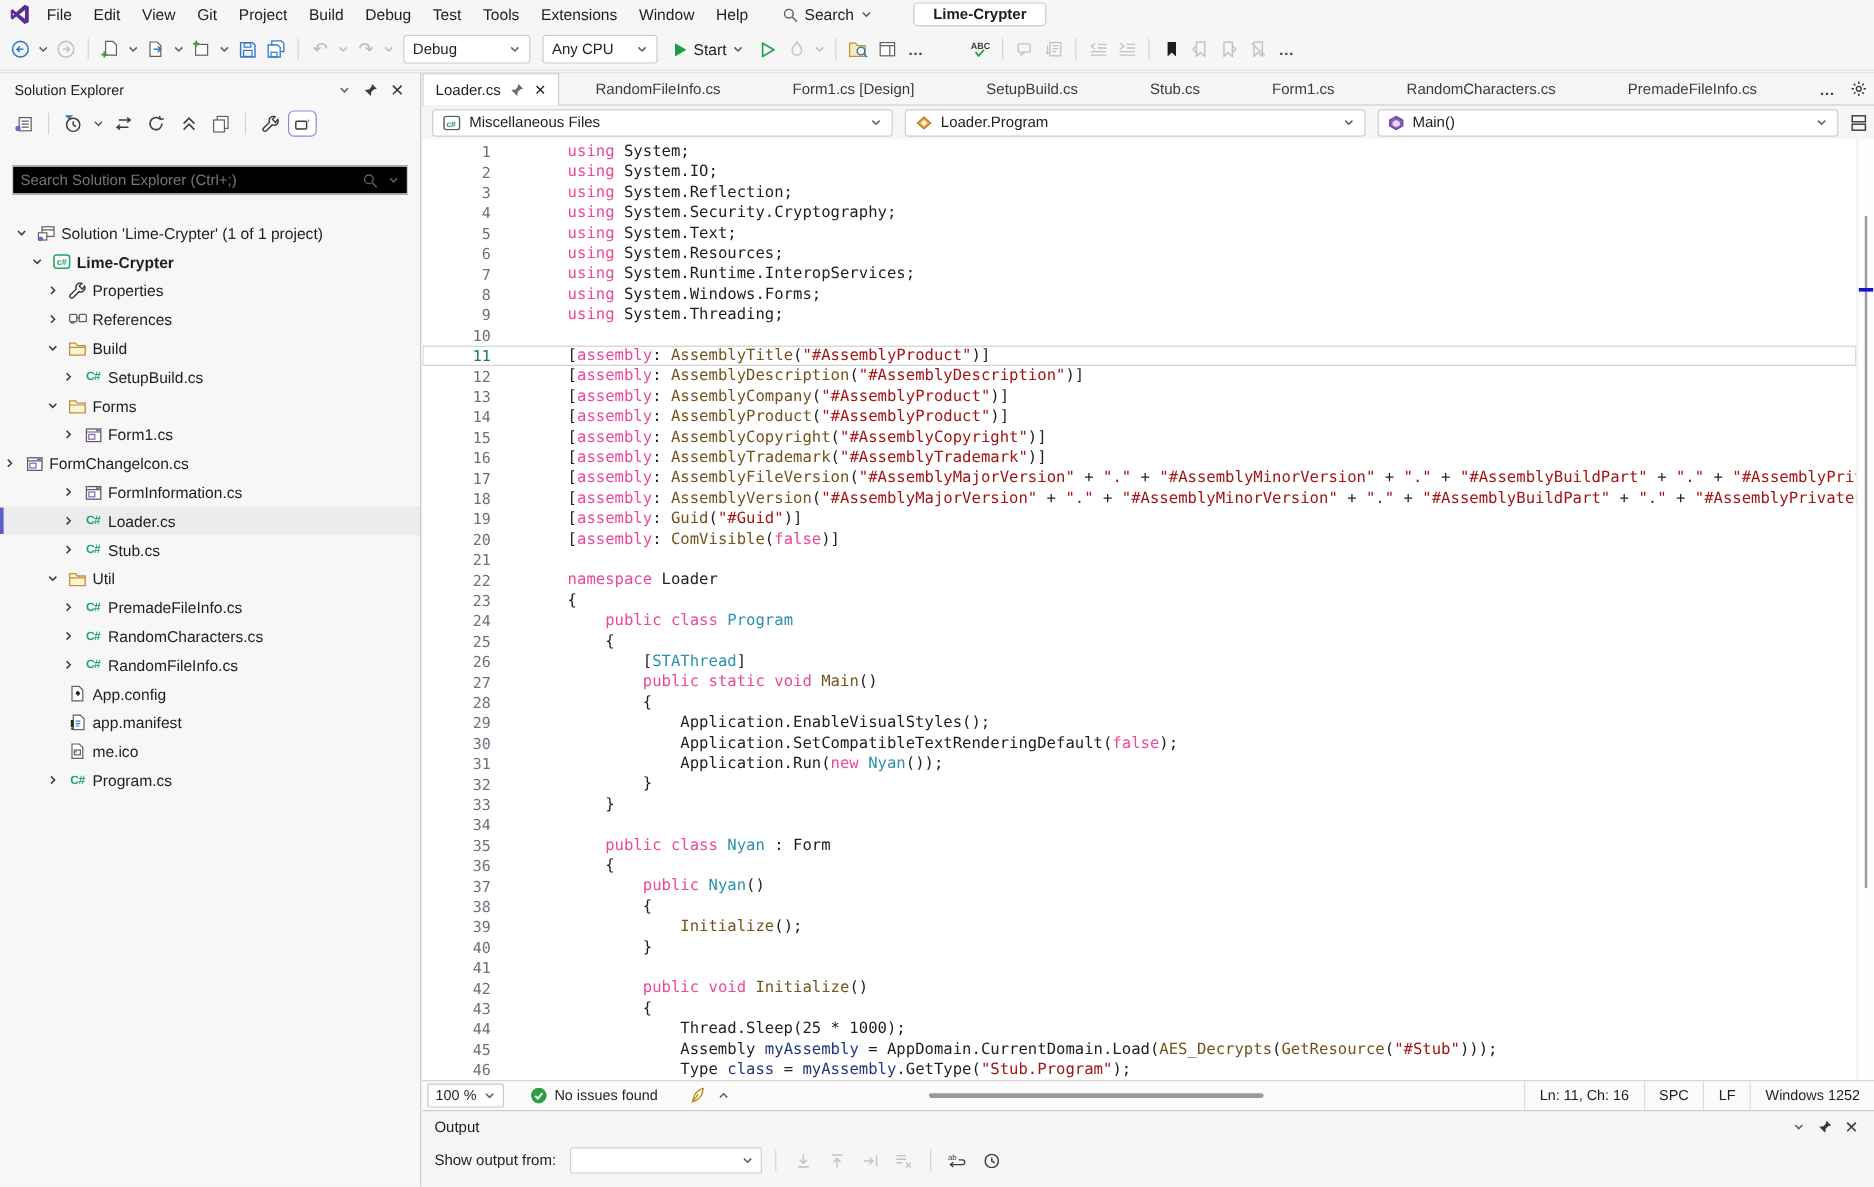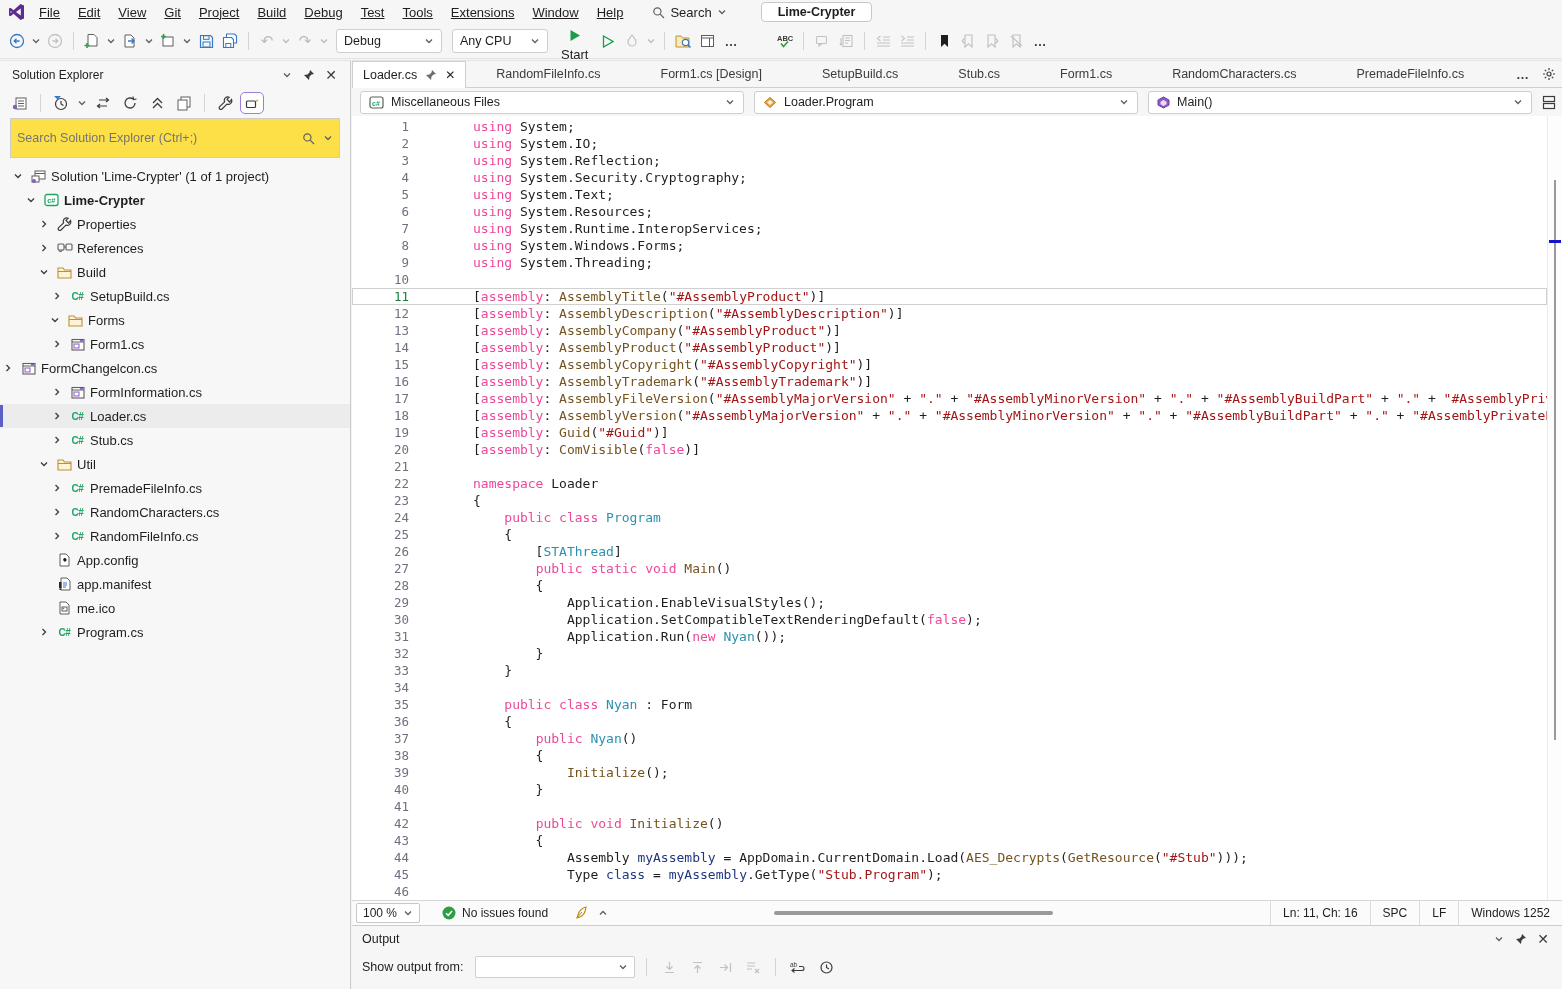--- a/index.html
+++ b/index.html
@@ -14,34 +14,34 @@
   #solution-name-btn { margin-left:28px; background:#ffffff; border:1px solid #c9c9c9; border-radius:4px; padding:2px 16px; font-weight:700; font-size:12.5px; }
 
   
   #toolbar { position:absolute; top:24px; left:0; right:0; height:35px; background:#f6f6f6; border-bottom:1px solid #e3e3e3; display:flex; align-items:center; padding:0 6px; gap:2px; }
   .tb-btn { height:24px; min-width:22px; display:flex; align-items:center; justify-content:center; border-radius:3px; padding:0 2px; }
   .tb-chev { width:12px; height:24px; display:flex; align-items:center; justify-content:center; }
   .tb-sep { width:1px; height:18px; background:#d4d4d4; margin:0 5px; }
   .tb-combo { height:24px; background:#fff; border:1px solid #cecece; border-radius:3px; display:flex; align-items:center; justify-content:space-between; padding:0 7px; margin:0 4px; font-size:12.5px; }
   .gray { color:#b9b9b9; }
   .dots { color:#444; letter-spacing:1px; font-weight:700; }
-  #start-btn { display:flex; align-items:center; gap:5px; padding:0 7px; height:24px; border-radius:3px;flex-direction:column; }
+  #start-btn { display:flex; align-items:center; gap:5px; padding:0 7px; height:24px; border-radius:3px; }
 
   
   #main { position:absolute; top:60px; left:0; right:0; bottom:0; background:#f3f3f3; }
 
   
   #solution-explorer { position:absolute; top:0; left:0; width:351px; bottom:0; background:#f7f7f7; border-right:1px solid #cccccc; border-top:1px solid #e3e3e3; }
   .se-header { height:27px; display:flex; align-items:center; padding:0 8px 0 12px; }
   .se-header .t { flex:1; font-size:12px; }
   .se-hicon { width:22px; height:20px; display:flex; align-items:center; justify-content:center; color:#3b3b3b; border-radius:3px; }
   .se-toolbar { height:30px; display:flex; align-items:center; padding:0 8px; gap:3px; }
   .se-tbtn { width:24px; height:22px; display:flex; align-items:center; justify-content:center; border-radius:3px; color:#3b3b3b; }
   .se-tbtn.active { border:1px solid #9b7ed8; border-radius:5px; background:#fff; }
-  #se-search { margin:0 10px; height:40px; background:#fde047; border:1px solid #cccccc; display:flex; align-items:center; padding:0 6px; }
+  #se-search { margin:20px 10px; height:24px; background:#000000; border:1px solid #cccccc; display:flex; align-items:center; padding:0 6px; }
   #se-search input { flex:1; border:none; outline:none; font-size:12.5px; color:#767676; font-family:"Liberation Sans",sans-serif; background:transparent; }
   #se-tree { margin-top:6px; }
   .tree-row { height:24px; display:flex; align-items:center; gap:4px; white-space:nowrap; position:relative; }
   .tree-row.selected { background:#ececec; }
   .tree-row.selected::before { content:""; position:absolute; left:0; top:1px; bottom:1px; width:3px; background:#5b5fc7; }
   .tree-row .chev { width:16px; display:flex; justify-content:center; color:#555; flex:none; }
   .tree-row .ticon { width:17px; display:flex; justify-content:center; align-items:center; flex:none; }
   .tree-row .tlabel { font-size:13px; }
   .tree-row.bold .tlabel { font-weight:700; }
   .cs-glyph { color:#21a366; font-weight:700; font-size:10px; font-family:"Liberation Sans",sans-serif; letter-spacing:-0.5px; }
@@ -85,21 +85,21 @@
 </style>
 </head>
 <body>
 
 <div id="titlebar">
   <span id="vs-logo">
     <svg width="18" height="18" viewBox="0 0 18 18">
         <path d="M12.5 1 L16 2.5 V15.5 L12.5 17 L5.5 10.8 L2.5 13.2 L1 12.4 V5.6 L2.5 4.8 L5.5 7.2 Z M4 9 L2.6 7.9 V10.1 Z M12.8 5.4 L8 9 L12.8 12.6 Z" fill="#5c2d91"></path>
       </svg>
   </span>
-  <div id="menu-items" style="display:flex;text-decoration:underline;">
+  <div id="menu-items" style="display:flex;">
       <div class="menu-item">File</div>
       <div class="menu-item">Edit</div>
       <div class="menu-item">View</div>
       <div class="menu-item">Git</div>
       <div class="menu-item">Project</div>
       <div class="menu-item">Build</div>
       <div class="menu-item">Debug</div>
       <div class="menu-item">Test</div>
       <div class="menu-item">Tools</div>
       <div class="menu-item">Extensions</div>
@@ -483,21 +483,21 @@
           <span class="chev">
             <svg width="10" height="10" viewBox="0 0 10 10">
               <path d="M3.5 2 L6.5 5 L3.5 8" fill="none" stroke="#3b3b3b" stroke-width="1.3"></path>
             </svg>
           </span>
           <span class="ticon">
             <span class="cs-glyph">C#</span>
           </span>
           <span class="tlabel">SetupBuild.cs</span>
         </div>
-        <div class="tree-row" style="padding-left: 47px;">
+        <div class="tree-row" style="padding-left: 36px;">
           <span class="chev">
             <svg width="10" height="10" viewBox="0 0 10 10">
               <path d="M2 3.5 L5 6.5 L8 3.5" fill="none" stroke="#3b3b3b" stroke-width="1.3"></path>
             </svg>
           </span>
           <span class="ticon">
             <svg width="15" height="13" viewBox="0 0 15 13">
               <path d="M1 2 h5 l1.5 2 H14 v8 H1 z" fill="#fdf3d7" stroke="#c09035" stroke-width="1.1"></path>
               <path d="M1 5.5 h13" stroke="#c09035"></path>
             </svg>
@@ -849,20 +849,21 @@
           <div class="cl"></div>
           <div class="cl"><span>    </span><span class="k">public class </span><span class="c">Nyan</span><span> : Form</span></div>
           <div class="cl"><span>    {</span></div>
           <div class="cl"><span>        </span><span class="k">public </span><span class="c">Nyan</span><span>()</span></div>
           <div class="cl"><span>        {</span></div>
           <div class="cl"><span>            </span><span class="m">Initialize</span><span>();</span></div>
           <div class="cl"><span>        }</span></div>
           <div class="cl"></div>
           <div class="cl"><span>        </span><span class="k">public void </span><span class="m">Initialize</span><span>()</span></div>
           <div class="cl"><span>        {</span></div>
+          <div class="cl"><span>            Thread.Sleep(25 * 1000);</span></div>
           <div class="cl"><span>            Assembly </span><span class="l">myAssembly</span><span> = AppDomain.CurrentDomain.Load(</span><span class="m">AES_Decrypts</span><span>(</span><span class="m">GetResource</span><span>(</span><span class="s">"#Stub"</span><span>)));</span></div>
           <div class="cl"><span>            Type </span><span class="l">class</span><span> = </span><span class="l">myAssembly</span><span>.GetType(</span><span class="s">"Stub.Program"</span><span>);</span></div>
         </div>
       <div id="vscroll">
         <div class="thumb"></div>
         <div class="caret-mark"></div>
       </div>
     </div>
     <div id="editor-status">
       <div id="zoom-combo">

